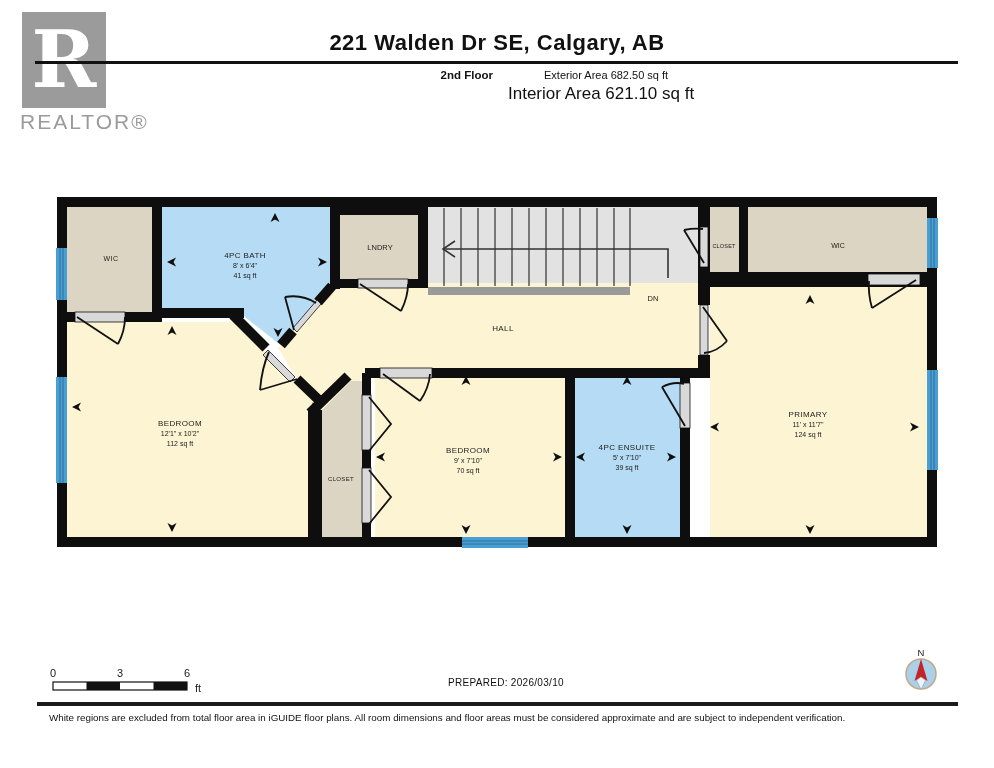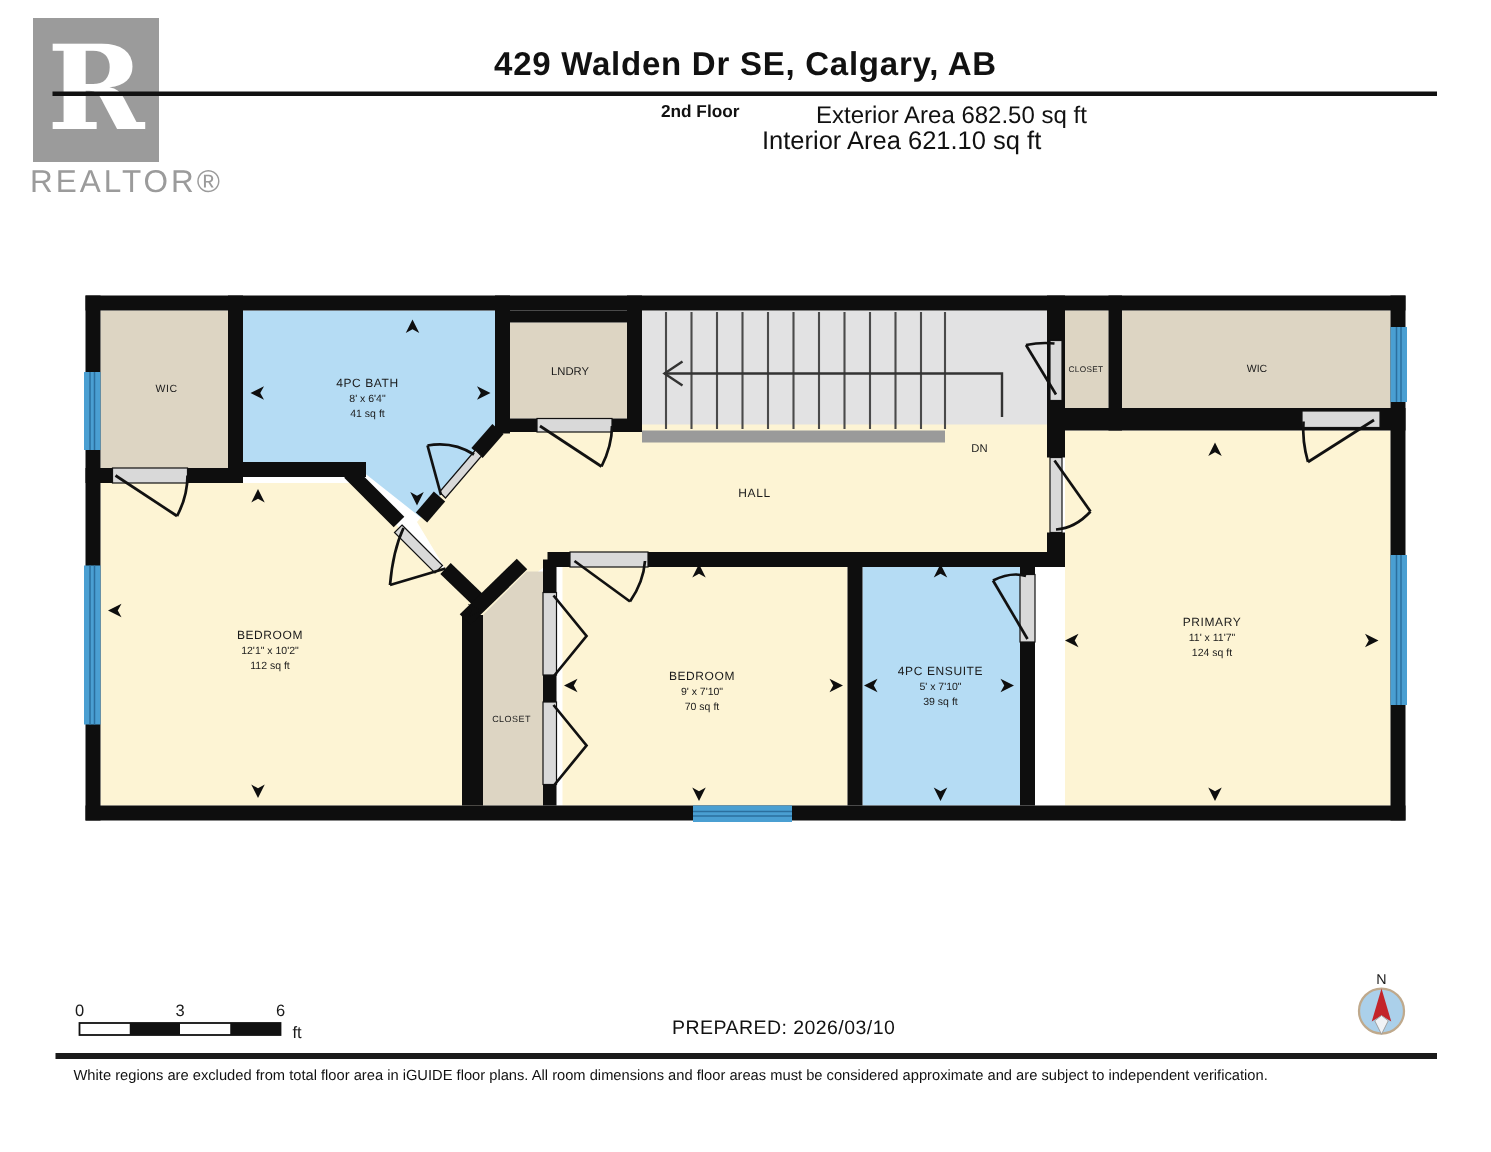--- a/index.html
+++ b/index.html
@@ -19,40 +19,40 @@
   .logo-caption{
     left:20px;top:110px;width:140px;color:#9b9b9b;font-size:21px;
     letter-spacing:2px;font-family:"Liberation Sans", sans-serif;
   }
   .page-title{
     left:0;top:30px;width:994px;text-align:center;
     font-size:22px;font-weight:bold;letter-spacing:0.5px;
   }
   .title-rule{left:35px;top:61px;width:923px;height:3px;background:#111;}
   .floor-label{left:300px;top:69px;width:193px;text-align:right;font-size:11.5px;font-weight:bold;}
-  .ext-area{left:508px;top:69px;font-size:16px;padding-left:36px;}
+  .ext-area{left:508px;top:69px;font-size:11px;padding-left:36px;}
   .int-area{left:508px;top:84px;font-size:17px;}
-  .prepared{left:448px;top:677px;font-size:13px;letter-spacing:0.3px;}
+  .prepared{left:448px;top:677px;font-size:10px;letter-spacing:0.3px;}
   .footer-rule{left:37px;top:702px;width:921px;height:4px;background:#1a1a1a;}
   .disclaimer{left:37px;top:712px;width:930px;font-size:9.8px;color:#111;margin-left:12px;}
   svg text{font-family:"Liberation Sans", sans-serif;fill:#1b1b1b;}
   .room-name{font-size:8px;letter-spacing:0.4px;}
   .room-dim{font-size:7px;}
   .room-name-sm{font-size:6px;letter-spacing:0.3px;}
   .room-name-xs{font-size:5.5px;letter-spacing:0.2px;}
   .tick{font-size:11px;}
 </style>
 </head>
 <body>
 
 <div class="abs logo-box">
   <div class="logo-r">R</div>
 </div>
 <div class="abs logo-caption">REALTOR®</div>
-<div class="abs page-title">429 Walden Dr SE, Calgary, AB</div>
+<div class="abs page-title">221 Walden Dr SE, Calgary, AB</div>
 <div class="abs title-rule"></div>
 <div class="abs floor-label">2nd Floor</div>
 <div class="abs ext-area">Exterior Area 682.50 sq ft</div>
 <div class="abs int-area">Interior Area 621.10 sq ft</div>
 
 <svg class="abs" style="left:0;top:0;" width="994" height="768" viewBox="0 0 994 768">
 
   <g>
     <rect x="67" y="207" width="85" height="105" fill="#ddd5c3"></rect>
     <path d="M162,207 L330,207 L330,290 L283,347 L240,313 L162,313 Z" fill="#b5dcf4"></path>

